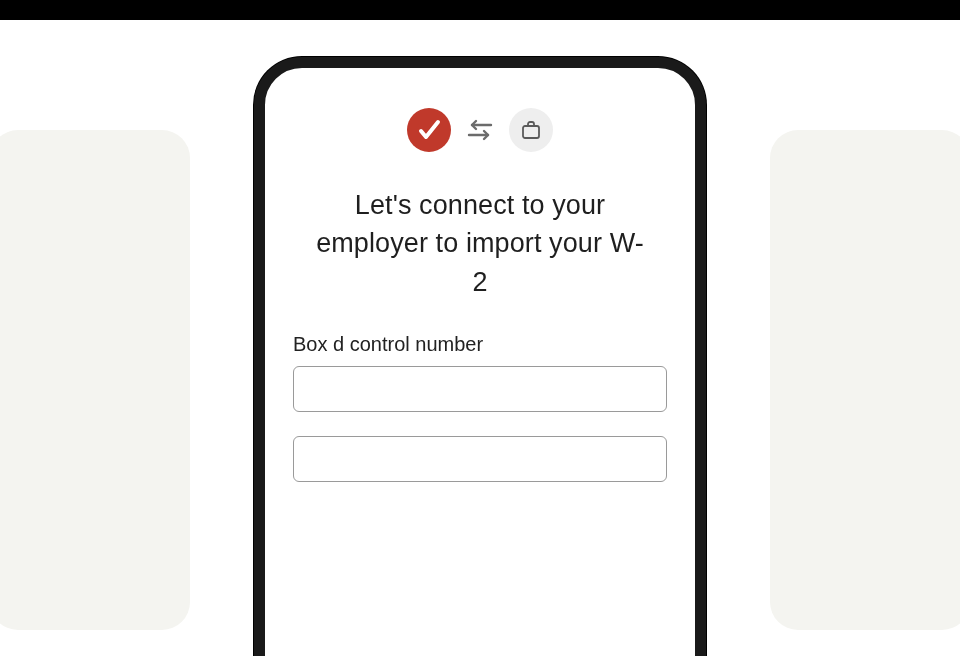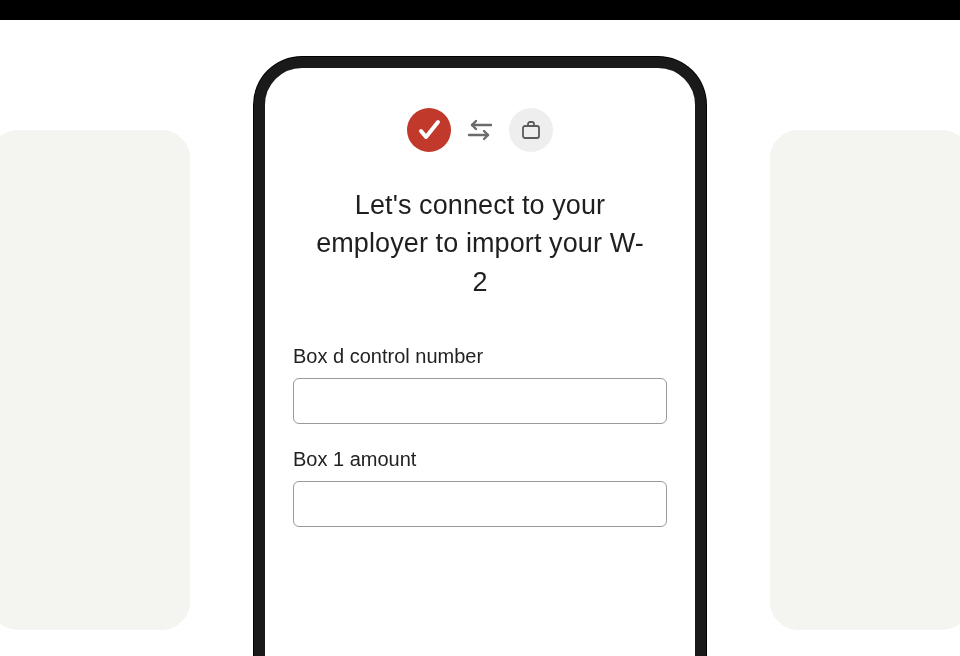--- a/index.html
+++ b/index.html
@@ -68,21 +68,21 @@
     }
     .icon-circle.red { background: #c0392b; }
     .icon-circle.gray { background: #eeeeee; }
 
     .title {
       font-size: 27px;
       font-weight: 400;
       color: #1f1f1f;
       text-align: center;
       line-height: 1.42;
-      margin-bottom: 44px;
+      margin-bottom: 32px;
       padding: 0 20px;
       letter-spacing: 0.1px;
     }
 
     .form-group {
       width: 100%;
       margin-bottom: 24px;
     }
 
     .label {
@@ -141,18 +141,17 @@
     </div>
 
     <div class="title">Let's connect to your employer to import your W-2</div>
 
     <div class="form-group">
       <label class="label">Box d control number</label>
       <input class="input" type="text" value="" style="">
     </div>
 
     <div class="form-group">
-      <label class="label">Box 1 amount</label>
       <input class="input" type="text" value="" style="">
     </div>
 
   </div>
 </div>
 
 </body></html>

